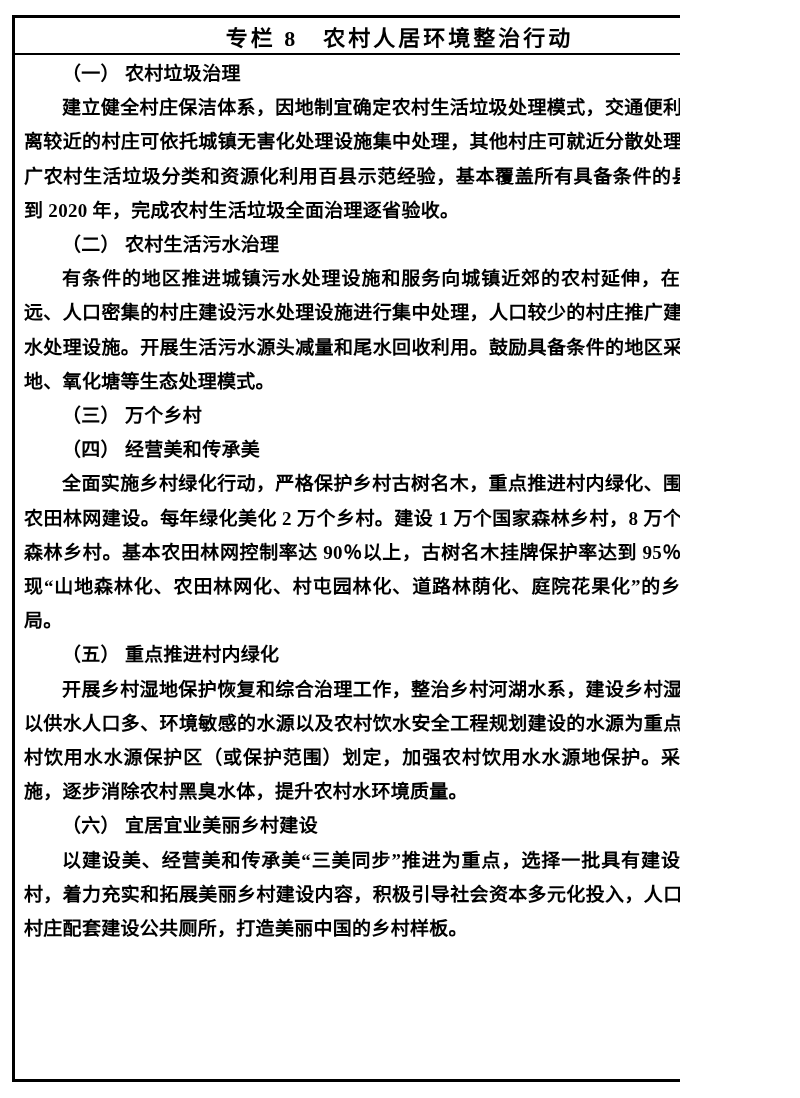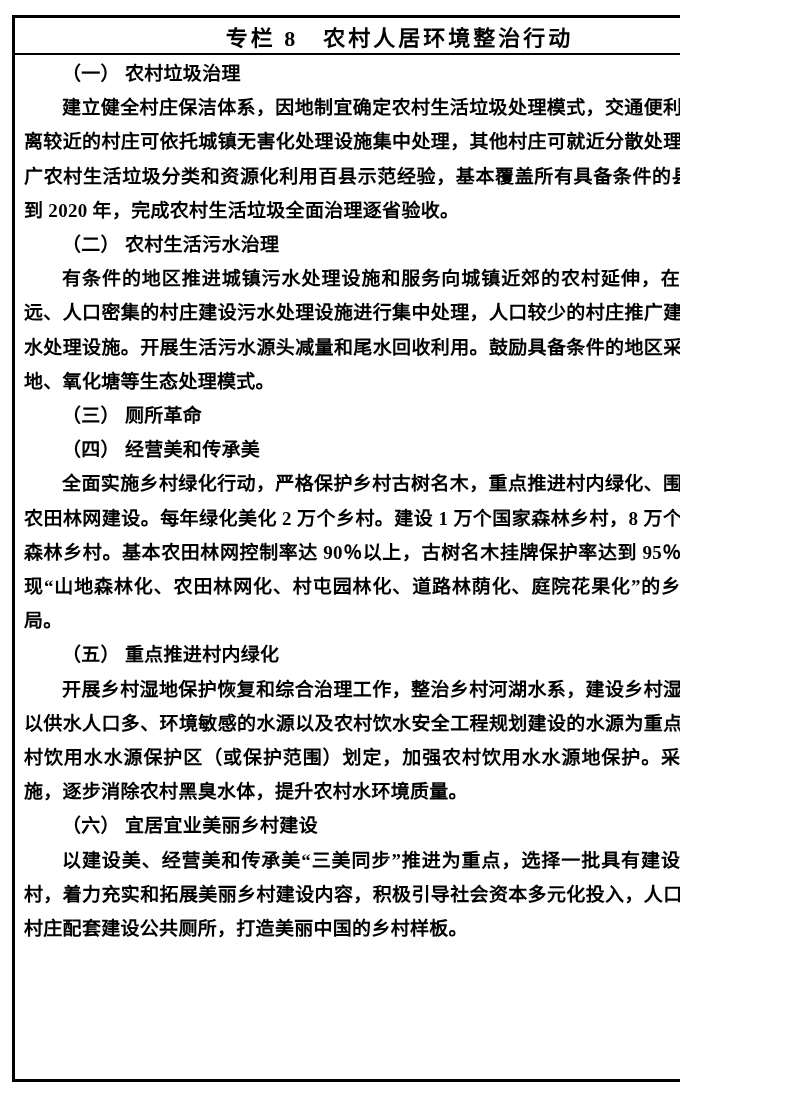--- a/index.html
+++ b/index.html
@@ -71,21 +71,21 @@
         <div class="section-heading">（一） 农村垃圾治理</div>
         <div class="section-paragraph">建立健全村庄保洁体系，因地制宜确定农村生活垃圾处理模式，交通便利且转运距离较近的村庄可依托城镇无害化处理设施集中处理，其他村庄可就近分散处理。总结推广农村生活垃圾分类和资源化利用百县示范经验，基本覆盖所有具备条件的县（市）。到 2020 年，完成农村生活垃圾全面治理逐省验收。</div>
       </div>
 
       <div>
         <div class="section-heading">（二） 农村生活污水治理</div>
         <div class="section-paragraph">有条件的地区推进城镇污水处理设施和服务向城镇近郊的农村延伸，在离城镇较远、人口密集的村庄建设污水处理设施进行集中处理，人口较少的村庄推广建设户用污水处理设施。开展生活污水源头减量和尾水回收利用。鼓励具备条件的地区采用人工湿地、氧化塘等生态处理模式。</div>
       </div>
 
       <div>
-        <div class="section-heading">（三） 厕所革命</div>
+        <div class="section-heading">（三） 万个乡村</div>
       </div>
 
       <div>
         <div class="section-heading">（四） 经营美和传承美</div>
         <div class="section-paragraph">全面实施乡村绿化行动，严格保护乡村古树名木，重点推进村内绿化、围村片林和农田林网建设。每年绿化美化 2 万个乡村。建设 1 万个国家森林乡村，8 万个省市县级森林乡村。基本农田林网控制率达 90％以上，古树名木挂牌保护率达到 95％，基本实现“山地森林化、农田林网化、村屯园林化、道路林荫化、庭院花果化”的乡村绿化格局。</div>
       </div>
 
       <div>
         <div class="section-heading">（五） 重点推进村内绿化</div>
         <div class="section-paragraph">开展乡村湿地保护恢复和综合治理工作，整治乡村河湖水系，建设乡村湿地小区。以供水人口多、环境敏感的水源以及农村饮水安全工程规划建设的水源为重点，完成农村饮用水水源保护区（或保护范围）划定，加强农村饮用水水源地保护。采取综合措施，逐步消除农村黑臭水体，提升农村水环境质量。</div>

